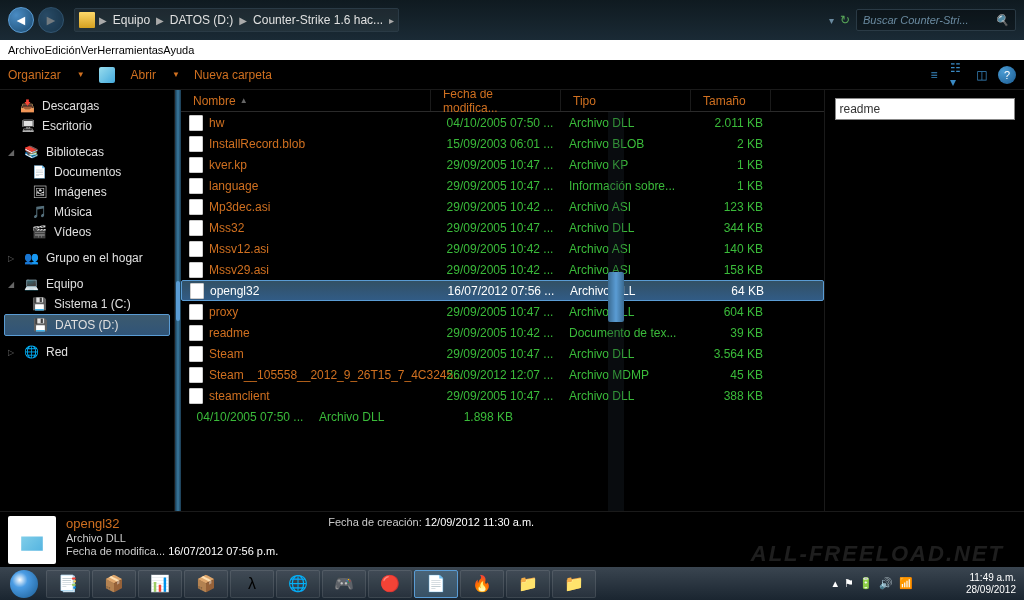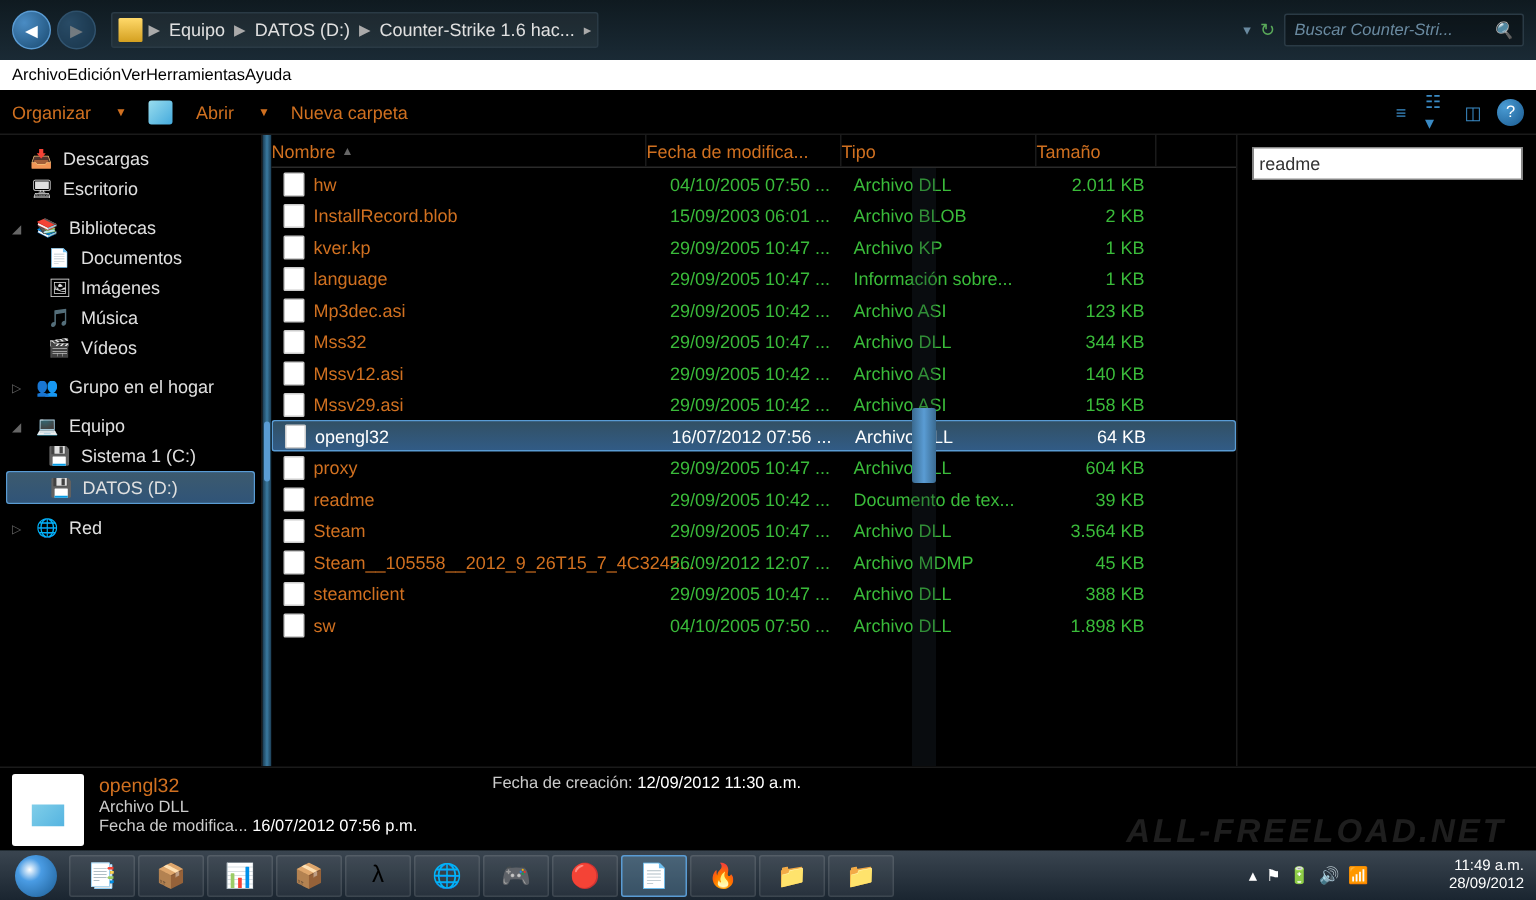--- a/index.html
+++ b/index.html
@@ -35,21 +35,21 @@
 .sb-item.sub { padding-left: 32px; }
 .sb-item.selected { background: linear-gradient(180deg, rgba(120,180,220,0.5), rgba(80,140,200,0.6)); border: 1px solid #5a9cd4; border-radius: 2px; margin: 0 4px; padding-left: 28px; }
 .sb-ic { width: 16px; height: 16px; display: inline-flex; align-items: center; justify-content: center; font-size: 12px; }
 .sb-triangle { color: #666; font-size: 8px; width: 10px; }
 
 .divider { width: 6px; background: linear-gradient(90deg, #1a3a50, #3a7aa0, #1a3a50); cursor: ew-resize; position: relative; }
 .div-handle { position: absolute; left: 1px; top: 50%; width: 4px; height: 40px; background: #5a9cd4; border-radius: 2px; transform: translateY(-50%); }
 
 .file-panel { flex: 1; display: flex; flex-direction: column; background: #000; position: relative; }
 .columns { display: flex; height: 22px; border-bottom: 1px solid #2a2a2a; font-size: 12px; color: #d07020; }
-.col { padding: 3px 0; border-right: 1px solid #1a1a1a; cursor: pointer; display: flex; align-items: center; gap: 4px; }
+.col { padding: 3px 12px; border-right: 1px solid #1a1a1a; cursor: pointer; display: flex; align-items: center; gap: 4px; }
 .col-name { width: 250px; }
 .col-date { width: 130px; }
 .col-type { width: 130px; }
 .col-size { width: 80px; text-align: right; }
 .file-list { flex: 1; overflow-y: auto; }
 .file-row { display: flex; height: 21px; align-items: center; font-size: 12px; cursor: pointer; }
 .file-row.selected { background: linear-gradient(180deg, rgba(100,160,200,0.5), rgba(70,130,190,0.7)); border: 1px solid #5a9cd4; border-radius: 2px; }
 .fc-name { width: 250px; padding-left: 8px; color: #d07020; display: flex; align-items: center; gap: 6px; }
 .fc-date, .fc-type { color: #3abb3a; }
 .fc-date { width: 130px; padding-left: 8px; text-align: center; }
@@ -300,24 +300,20 @@
   <div class="file-row ">
     <div class="fc-name">
               <span class="file-ic"></span>
               <span>steamclient</span>
             </div>
     <div class="fc-date">29/09/2005 10:47 ...</div>
     <div class="fc-type">Archivo DLL</div>
     <div class="fc-size">388 KB</div>
   </div>
   <div class="file-row ">
-    <div class="fc-name">
-              <span class="file-ic"></span>
-              <span>sw</span>
-            </div>
     <div class="fc-date">04/10/2005 07:50 ...</div>
     <div class="fc-type">Archivo DLL</div>
     <div class="fc-size">1.898 KB</div>
   </div>
         </div>
       <div class="scroll-thumb">
           <div class="sc-handle"></div>
         </div>
     </div>
 

